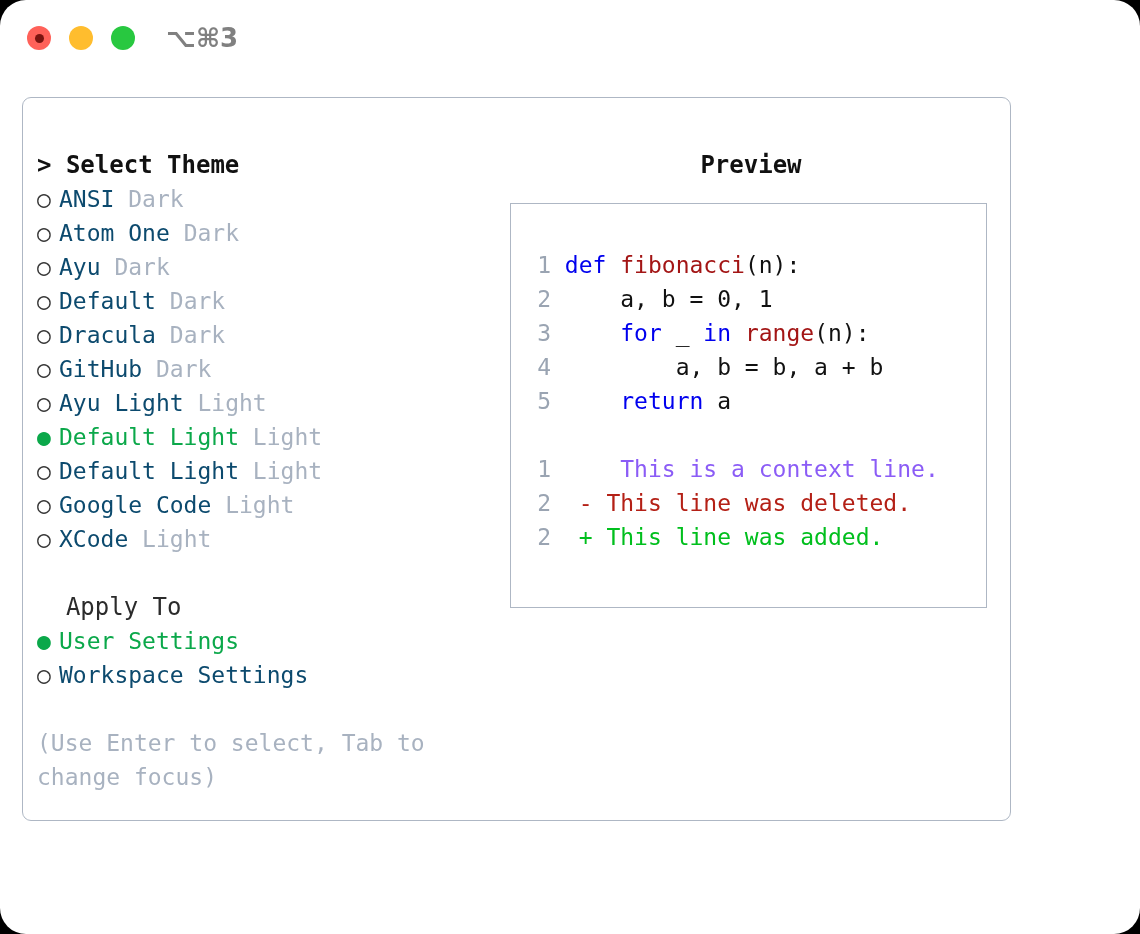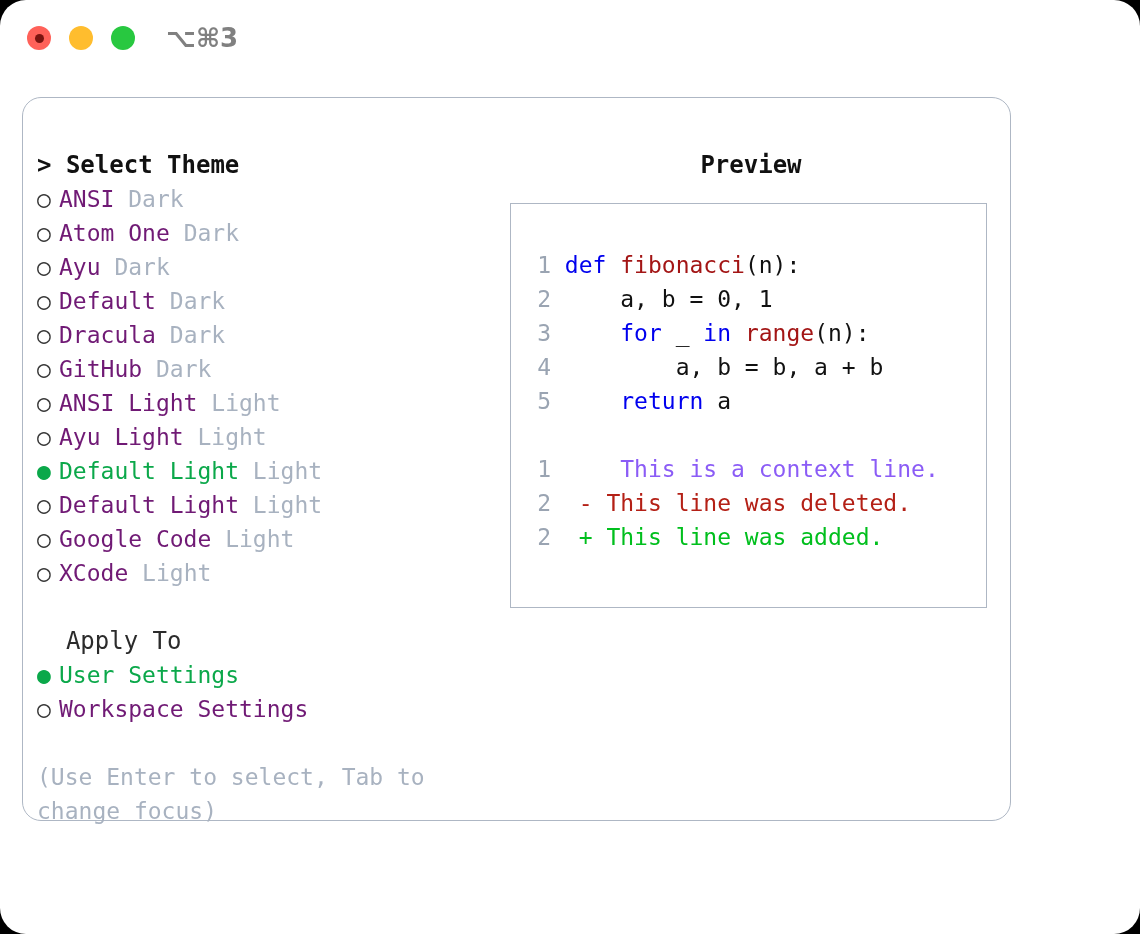--- a/index.html
+++ b/index.html
@@ -71,21 +71,21 @@
   }
 
   
   .panel {
     position: absolute;
     left: 22px;
     top: 97px;
     width: 989px;
     height: 724px;
     border: 1.6px solid #aeb7c4;
-    border-radius: 19px;
+    border-radius: 9px;
     box-sizing: border-box;
     background: #ffffff;
   }
 
   
   .left-col {
     position: absolute;
     left: 14px;
     top: 50px;
     width: 460px;
@@ -105,21 +105,21 @@
     white-space: pre;
     display: block;
   }
   .bullet {
     display: inline-block;
     width: 22px;
     color: #3a3a3a;
   }
   .opt.selected .bullet,
   .opt.selected .opt-name { color: #0ba84a; }
-  .opt-name { color: #701a75; }
+  .opt-name { color: #0c4a6e; }
   .opt-tag { color: #a8b2c0; }
 
   .apply-header {
     font-size: 24px;
     line-height: 34px;
     color: #2b2b2b;
     white-space: pre;
     margin-top: 34px;
   }
   .hint {
@@ -196,21 +196,20 @@
 
     <div class="left-col">
       <div class="section-title">&gt; Select Theme</div>
       <div class="opt-list" id="theme-list">
           <div class="opt"><span class="bullet">○</span><span class="opt-name">ANSI</span><span class="opt-tag"> Dark</span></div>
           <div class="opt"><span class="bullet">○</span><span class="opt-name">Atom One</span><span class="opt-tag"> Dark</span></div>
           <div class="opt"><span class="bullet">○</span><span class="opt-name">Ayu</span><span class="opt-tag"> Dark</span></div>
           <div class="opt"><span class="bullet">○</span><span class="opt-name">Default</span><span class="opt-tag"> Dark</span></div>
           <div class="opt"><span class="bullet">○</span><span class="opt-name">Dracula</span><span class="opt-tag"> Dark</span></div>
           <div class="opt"><span class="bullet">○</span><span class="opt-name">GitHub</span><span class="opt-tag"> Dark</span></div>
-          <div class="opt"><span class="bullet">○</span><span class="opt-name">ANSI Light</span><span class="opt-tag"> Light</span></div>
           <div class="opt"><span class="bullet">○</span><span class="opt-name">Ayu Light</span><span class="opt-tag"> Light</span></div>
           <div class="opt selected"><span class="bullet">●</span><span class="opt-name">Default Light</span><span class="opt-tag"> Light</span></div>
           <div class="opt"><span class="bullet">○</span><span class="opt-name">Default Light</span><span class="opt-tag"> Light</span></div>
           <div class="opt"><span class="bullet">○</span><span class="opt-name">Google Code</span><span class="opt-tag"> Light</span></div>
           <div class="opt"><span class="bullet">○</span><span class="opt-name">XCode</span><span class="opt-tag"> Light</span></div>
         </div>
 
       <div class="apply-header">  Apply To</div>
       <div class="opt-list" id="apply-list">
           <div class="opt selected"><span class="bullet">●</span><span class="opt-name">User Settings</span></div>

